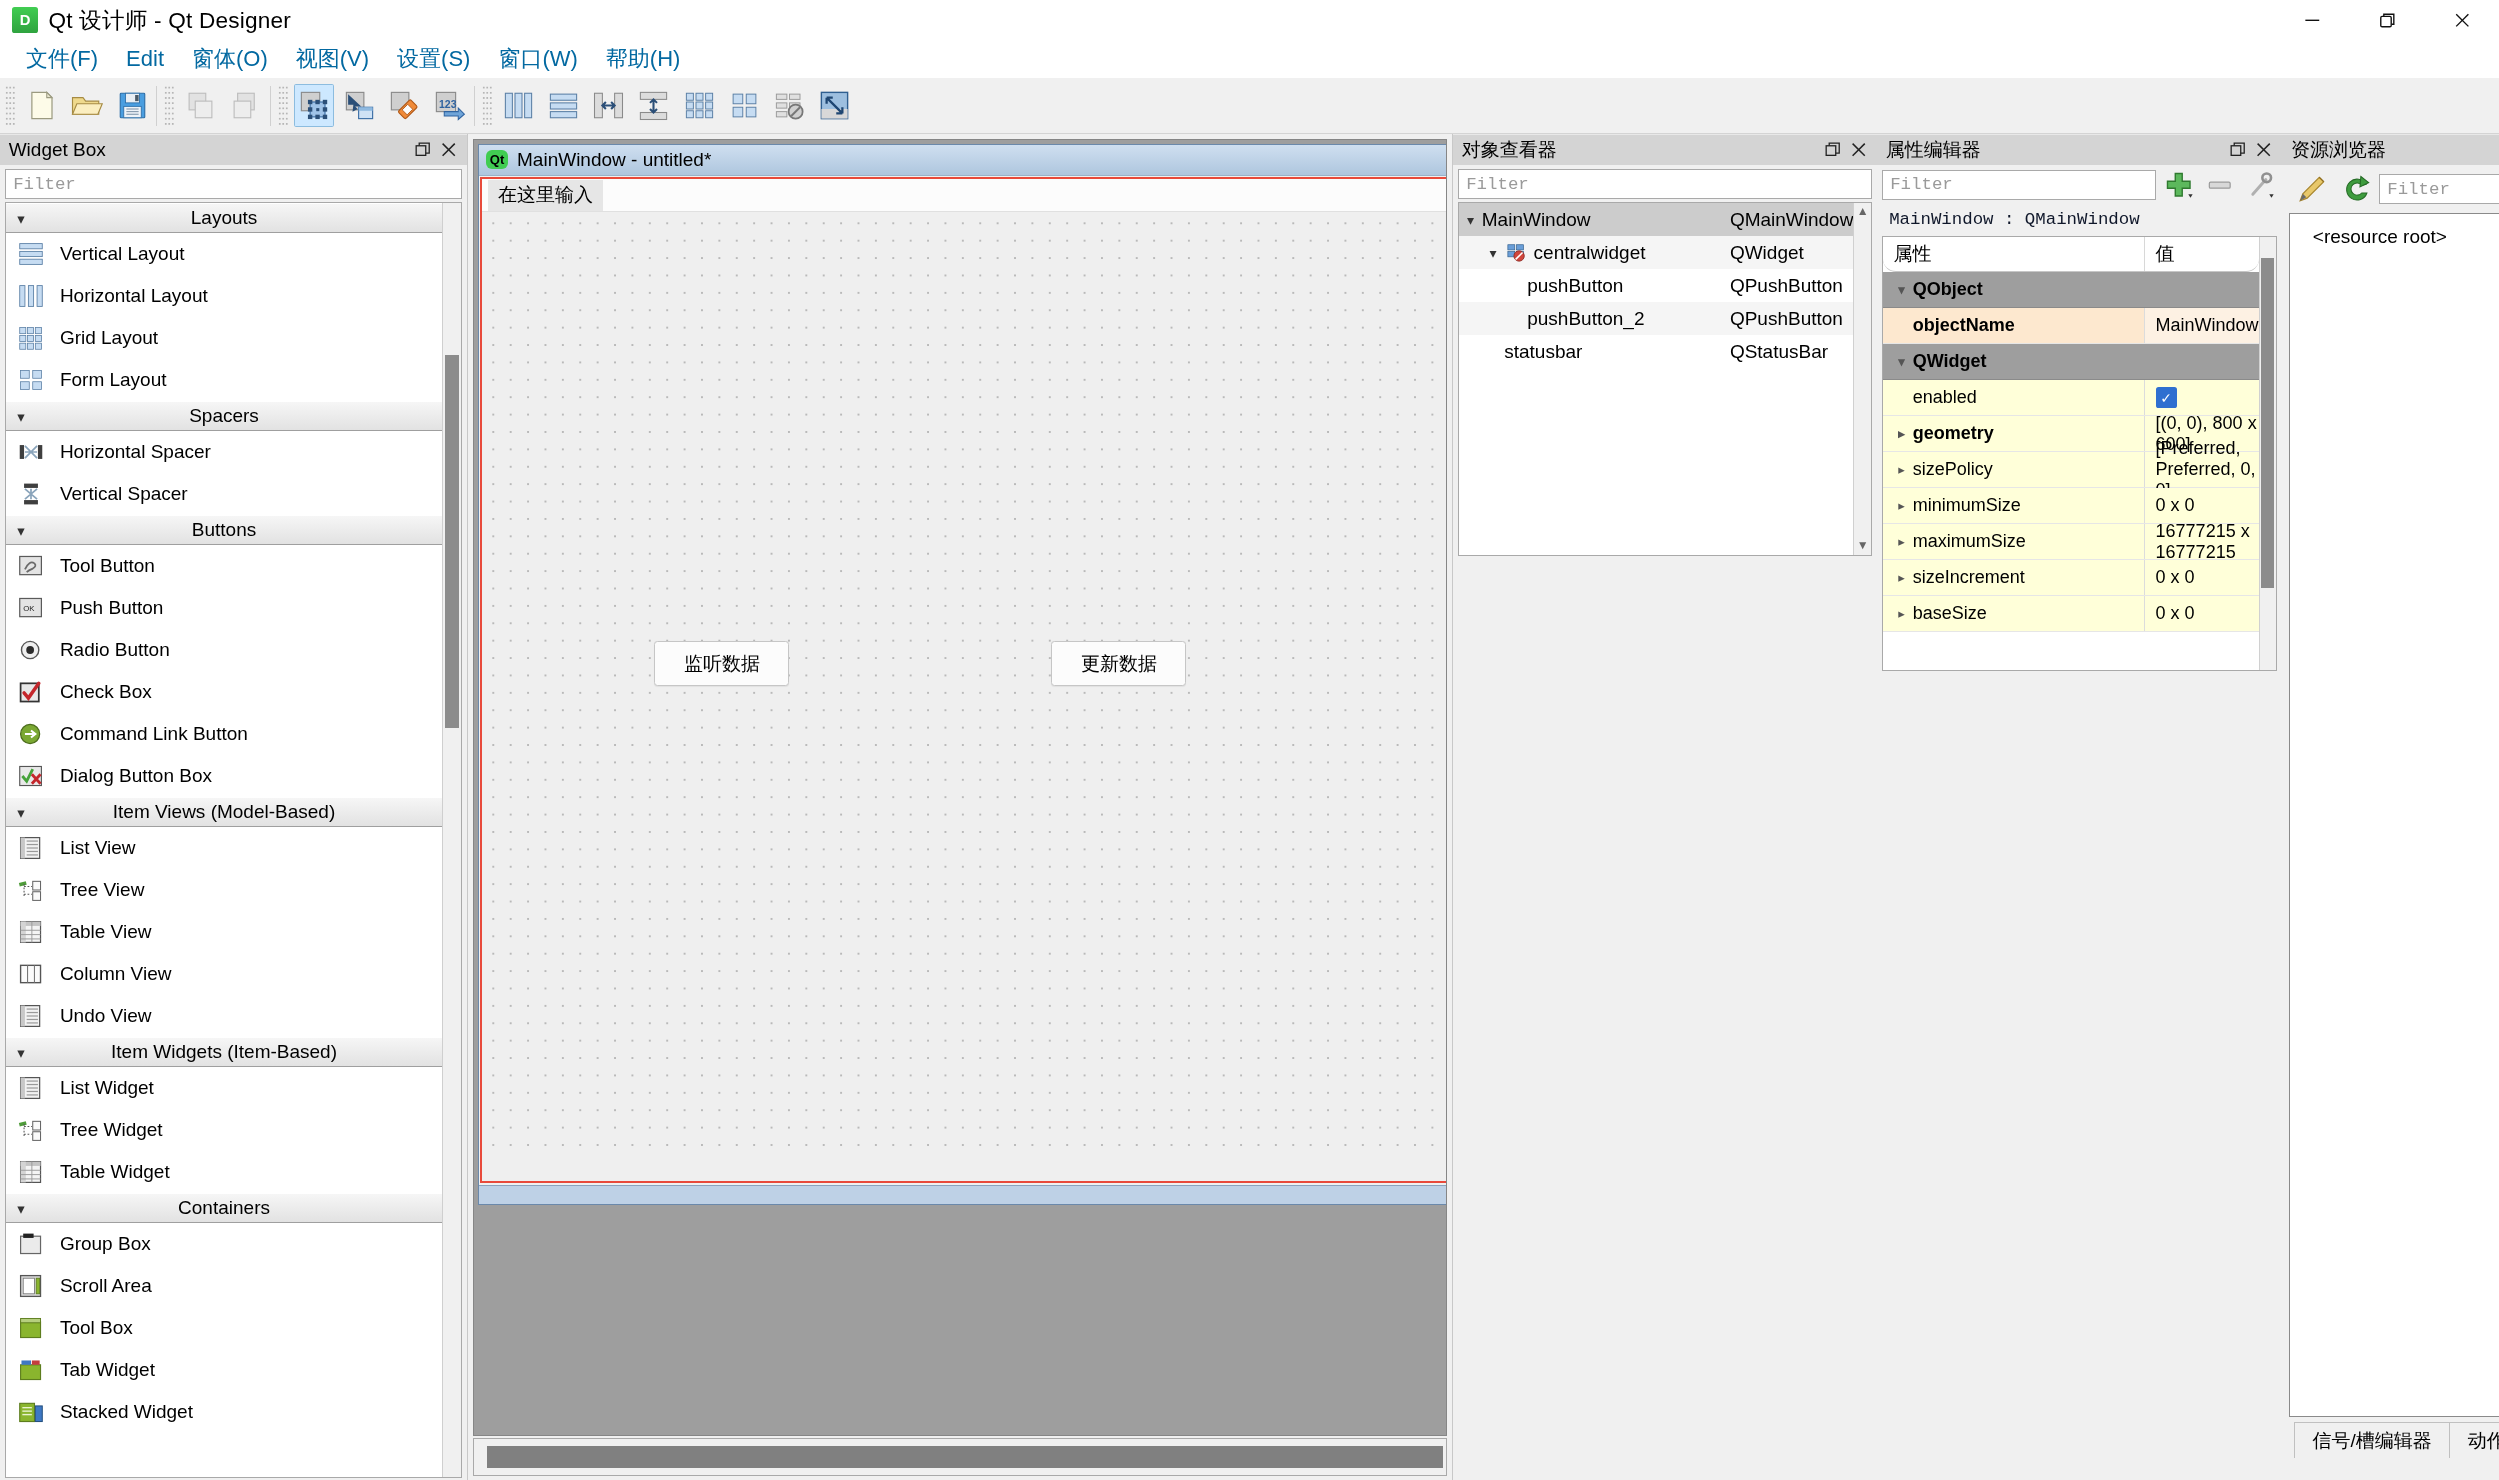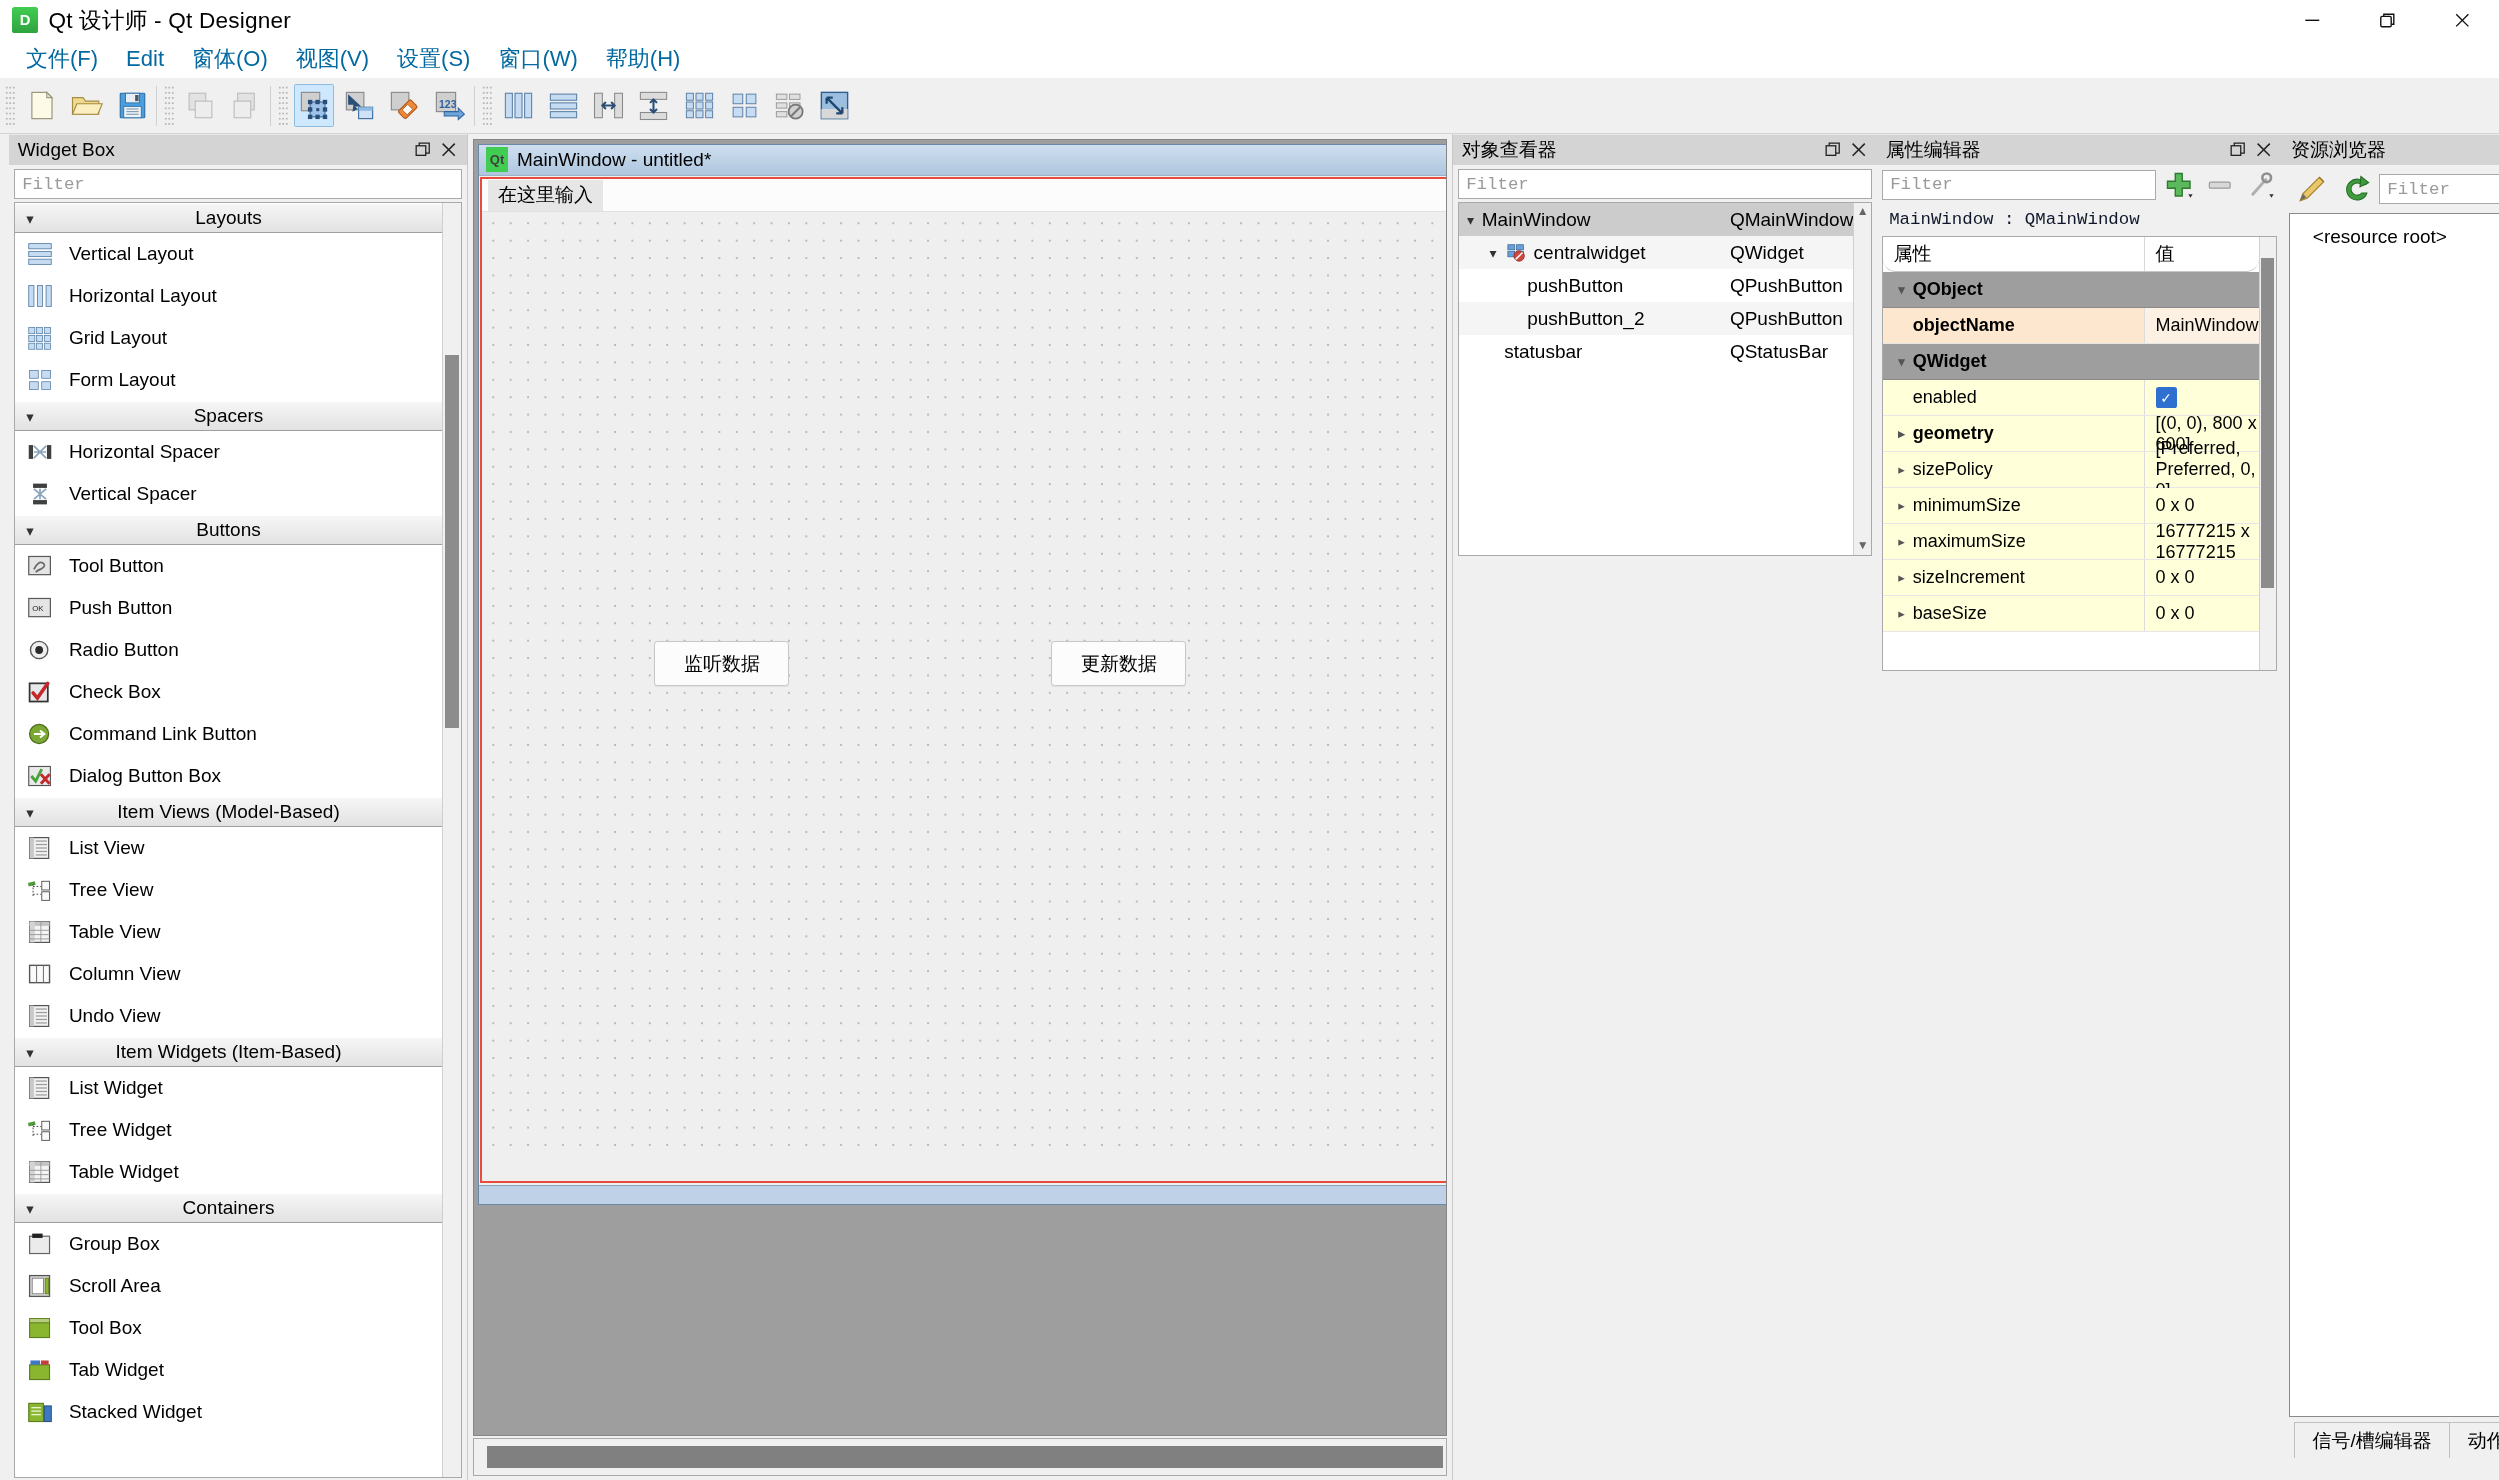--- a/index.html
+++ b/index.html
@@ -83,21 +83,21 @@
     color: #202020;
   }
   .filter-input {
     margin: 4.3px 5.2px 3.5px 5.2px; height: 29.5px; background: #fff;
     border: 0.9px solid #a9a9a9; display: flex; align-items: center;
     padding: 0 7px; font-family: "Liberation Mono", monospace;
     font-size: 17.4px; color: #9a9a9a;
   }
 
   
-  .widgetbox { width: 476px; border-right: 0.9px solid #c8c8c8; padding-left: 9px; }
+  .widgetbox { width: 476px; border-right: 0.9px solid #c8c8c8; }
   .wb-list {
     flex: 1; background: #fff; border: 0.9px solid #a9a9a9;
     margin: 0 5.2px 3.5px 5.2px; overflow: hidden; position: relative;
     display: flex;
   }
   .wb-inner { flex: 1; overflow: hidden; }
   .wb-group {
     height: 30px; display: flex; align-items: center;
     background: linear-gradient(#f6f6f6, #e2e2e2);
     border-top: 0.9px solid #ffffff; border-bottom: 0.9px solid #9f9f9f;
@@ -135,22 +135,22 @@
     background: #f0f0f0; border: 0.9px solid #6b89ab;
     display: flex; flex-direction: column;
   }
   .form-titlebar {
     height: 31px;
     background: linear-gradient(#cfdff0, #aec6de);
     display: flex; align-items: center; padding-left: 7px;
     border-bottom: 0.9px solid #9ab2c8;
   }
   .form-qt-icon {
-    width: 22.6px; height: 25px; background: #41cd52; border-radius: 0;
-    color: #404040; font-size: 13px; font-weight: bold;
+    width: 22.6px; height: 19px; background: #41cd52; border-radius: 6px;
+    color: #000000; font-size: 13px; font-weight: bold;
     display: flex; align-items: center; justify-content: center;
     margin-right: 8.7px; font-family: "Liberation Sans", sans-serif;
   }
   .form-title-text { font-size: 19px; color: #000; }
   .form-body {
     flex: 1; position: relative; margin: 1.7px; border: 2.6px solid #e84a3b;
     background: #f0f0f0; display: flex; flex-direction: column;
   }
   .form-menubar {
     height: 33px; background: #fcfcfc; display: flex; align-items: center;

